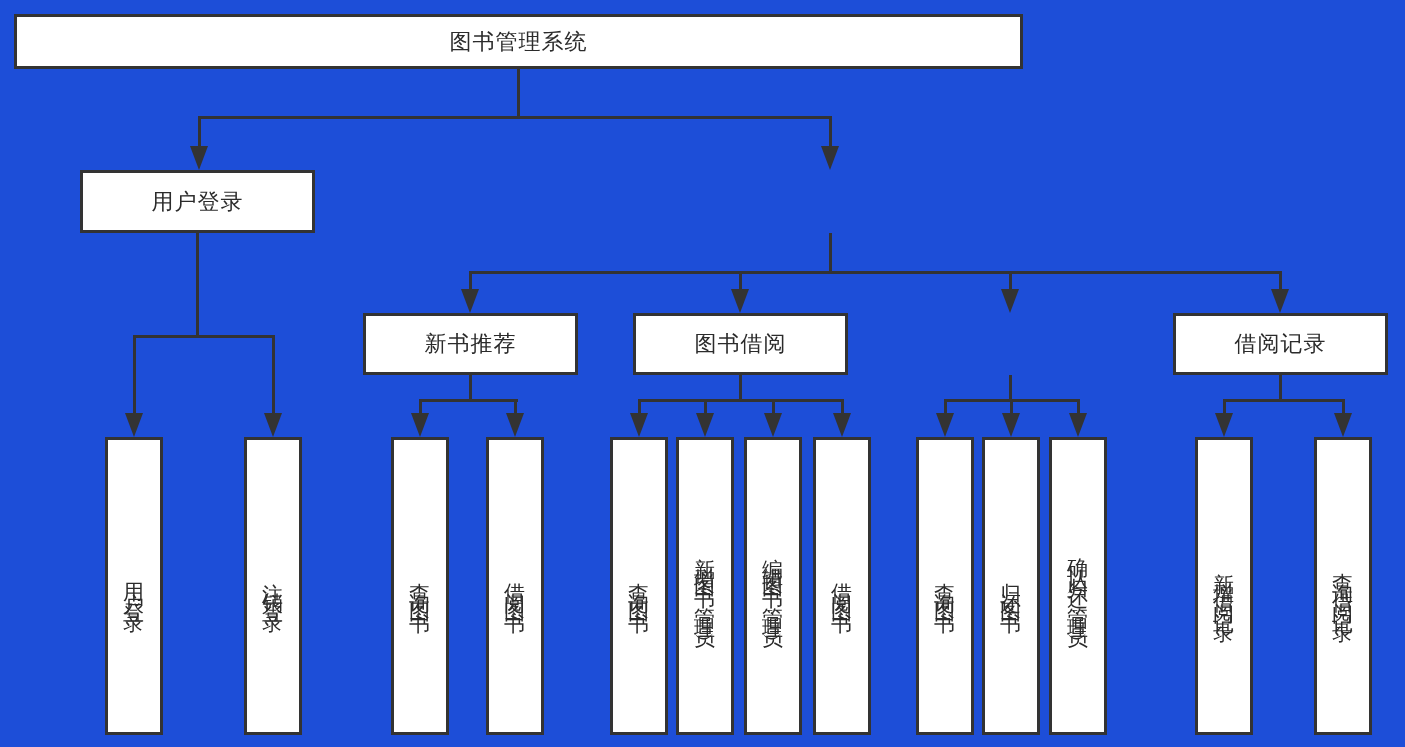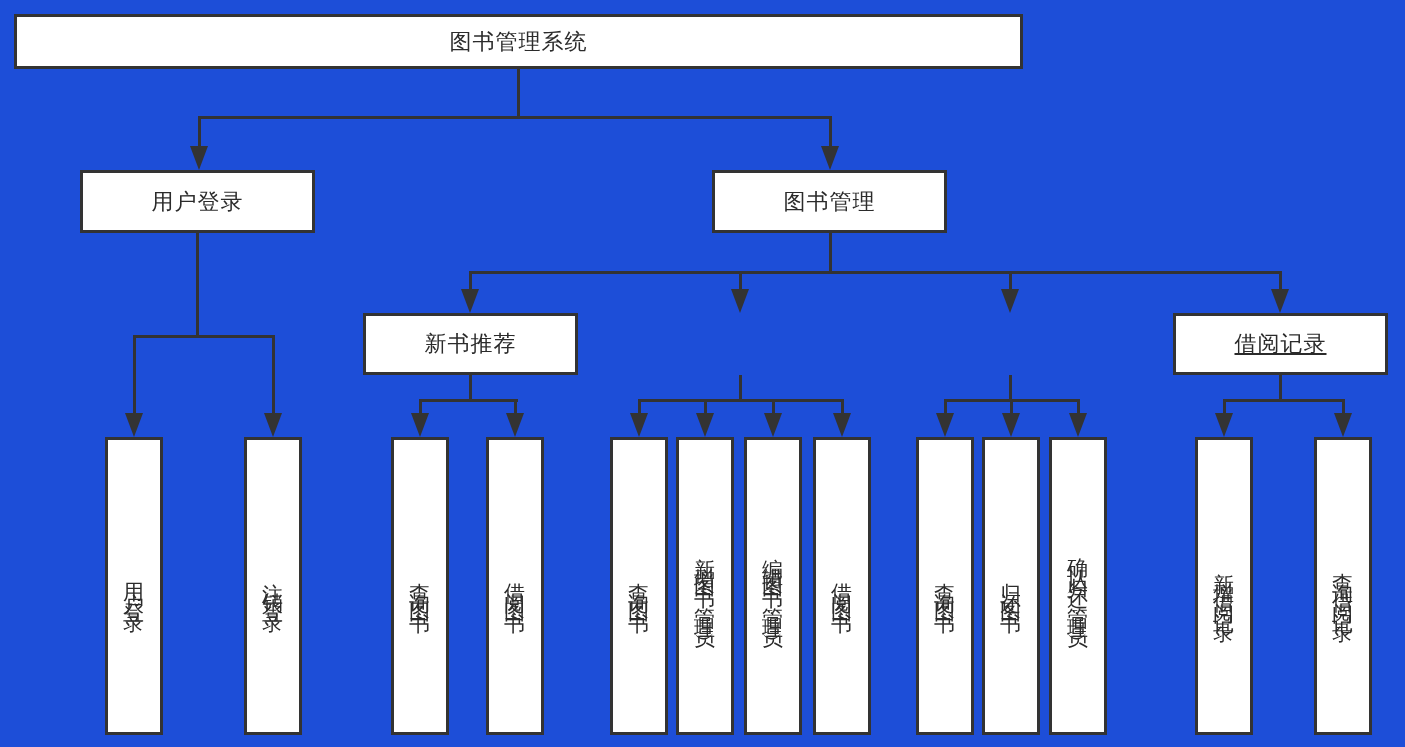--- a/index.html
+++ b/index.html
@@ -74,23 +74,20 @@
   <div class="vline" style="left:517px; top:69px; height:49px;"></div>
   <div class="hline" style="left:198px; top:116px; width:634px;"></div>
   <div class="vline" style="left:198px; top:116px; height:32px;"></div>
   <div class="arrow" style="left:190px; top:146px;"></div>
   <div class="vline" style="left:829px; top:116px; height:32px;"></div>
   <div class="arrow" style="left:821px; top:146px;"></div>
 
   <div class="box" style="left:80px; top:170px; width:235px; height:63px;">
     <span>用户登录</span>
   </div>
-  <div class="box" style="left:712px; top:170px; width:235px; height:63px;">
-    <span>图书管理</span>
-  </div>
 
   <div class="vline" style="left:196px; top:233px; height:104px;"></div>
   <div class="hline" style="left:133px; top:335px; width:142px;"></div>
   <div class="vline" style="left:133px; top:335px; height:80px;"></div>
   <div class="arrow" style="left:125px; top:413px;"></div>
   <div class="vline" style="left:272px; top:335px; height:80px;"></div>
   <div class="arrow" style="left:264px; top:413px;"></div>
 
   <div class="vline" style="left:829px; top:233px; height:40px;"></div>
   <div class="hline" style="left:469px; top:271px; width:813px;"></div>
@@ -99,21 +96,24 @@
   <div class="vline" style="left:739px; top:271px; height:22px;"></div>
   <div class="arrow" style="left:731px; top:289px;"></div>
   <div class="vline" style="left:1009px; top:271px; height:22px;"></div>
   <div class="arrow" style="left:1001px; top:289px;"></div>
   <div class="vline" style="left:1279px; top:271px; height:22px;"></div>
   <div class="arrow" style="left:1271px; top:289px;"></div>
 
   <div class="box" style="left:363px; top:313px; width:215px; height:62px;">
     <span>新书推荐</span>
   </div>
-  <div class="box" style="left:1173px; top:313px; width:215px; height:62px;text-decoration:underline;">
+  <div class="box" style="left:633px; top:313px; width:215px; height:62px;">
+    <span>图书借阅</span>
+  </div>
+  <div class="box" style="left:1173px; top:313px; width:215px; height:62px;">
     <span>借阅记录</span>
   </div>
 
   <div class="vline" style="left:469px; top:375px; height:27px;"></div>
   <div class="hline" style="left:419px; top:399px; width:99px;"></div>
   <div class="vline" style="left:419px; top:399px; height:16px;"></div>
   <div class="arrow" style="left:411px; top:413px;"></div>
   <div class="vline" style="left:514px; top:399px; height:16px;"></div>
   <div class="arrow" style="left:506px; top:413px;"></div>
 

